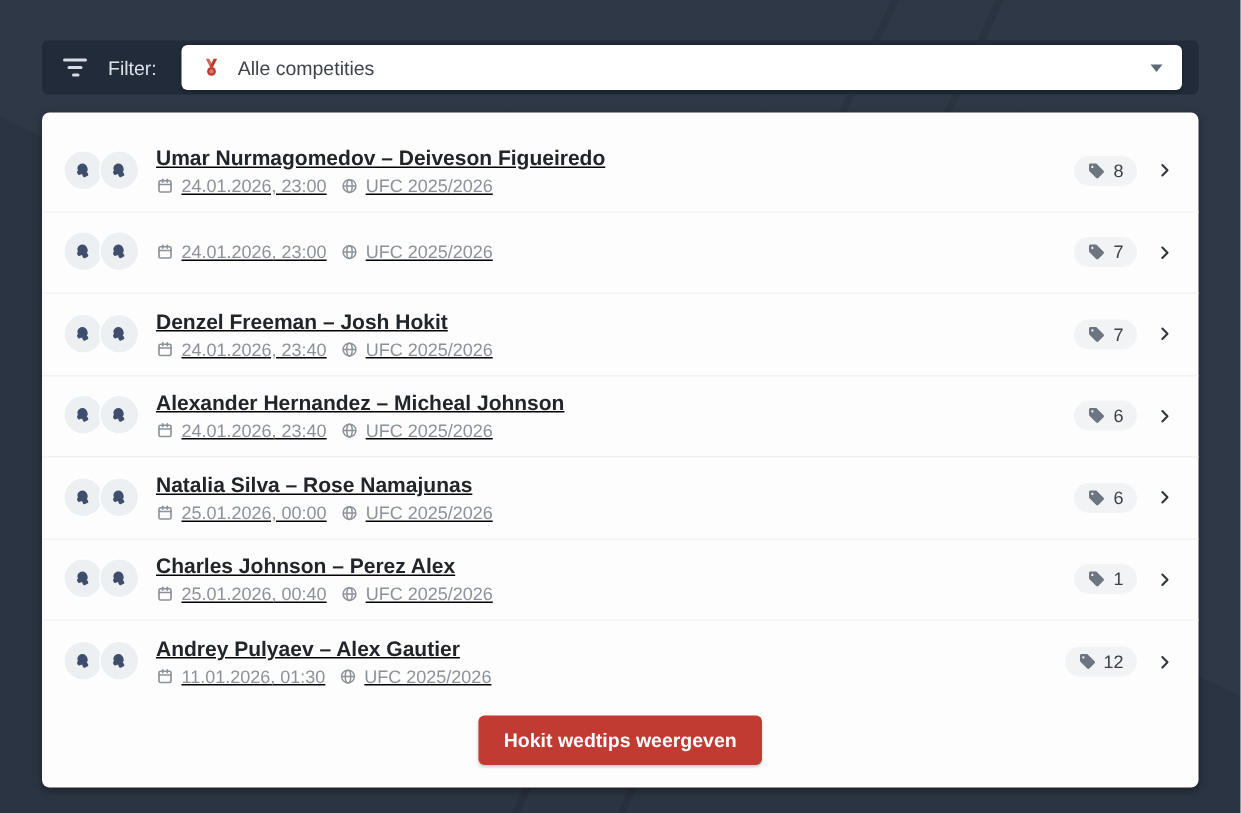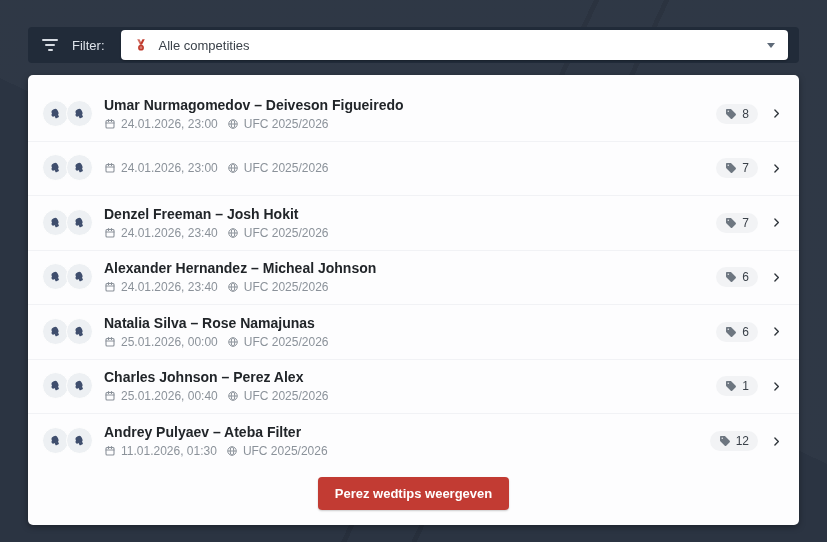--- a/index.html
+++ b/index.html
@@ -53,21 +53,21 @@
   .match-row:not(:last-child){ border-bottom:1px solid #f1f2f5; }
 
   .avatars { position:relative; width:52px; height:28px; margin-right:10px; flex:none; }
   .avatar {
     position:absolute; top:0; width:27px; height:27px; border-radius:50%;
     background:#edf0f3; border:1px solid #fff;
     display:flex; align-items:center; justify-content:center;
   }
   .avatar.a1 { left:0; } .avatar.a2 { left:24px; }
 
-  .match-info { flex:1; min-width:0; }
+  .match-info { flex:1; min-width:0;text-decoration:underline; }
   .match-title { font-size:14px; font-weight:bold; color:var(--title_text,#212529); margin-bottom:4px; }
   .match-meta { display:flex; align-items:center; font-size:12px; color:var(--meta_text,#8b929a); }
   .match-meta .mi { margin-right:5px; }
   .match-meta .comp-icon { margin-left:9px; }
 
   .row-right { display:flex; align-items:center; gap:13px; flex:none; }
   .tips-badge {
     display:flex; align-items:center; gap:5px; background:#f2f3f5;
     border-radius:10px; padding:3px 9px; font-size:12px; color:#3a4149;
   }
@@ -436,21 +436,21 @@
         <svg class="icon-svg" width="13" height="13" viewBox="0 0 24 24">
           <g fill="#3f4e6d" transform="rotate(-25 12 12)">
             <rect x="6" y="3.5" width="12" height="13" rx="5.5"></rect>
             <rect x="8.5" y="15.5" width="7" height="5" rx="1.5"></rect>
             <circle cx="6.8" cy="12.5" r="3"></circle>
           </g>
         </svg>
       </span>
     </div>
     <div class="match-info">
-      <div class="match-title">Andrey Pulyaev – Ateba Filter</div>
+      <div class="match-title">Andrey Pulyaev – Alex Gautier</div>
       <div class="match-meta">
         <svg class="icon-svg mi" width="12" height="12" viewBox="0 0 24 24" fill="none" stroke="#8b929a" stroke-width="2.2" stroke-linecap="round">
           <rect x="4" y="5" width="16" height="15" rx="2"></rect>
           <line x1="4" y1="10" x2="20" y2="10"></line>
           <line x1="9" y1="3" x2="9" y2="7"></line>
           <line x1="15" y1="3" x2="15" y2="7"></line>
         </svg>
         <span>11.01.2026, 01:30</span>
         <svg class="icon-svg mi comp-icon" width="12" height="12" viewBox="0 0 24 24" fill="none" stroke="#8b929a" stroke-width="2">
           <circle cx="12" cy="12" r="8.5"></circle>
@@ -467,17 +467,17 @@
         </svg>
         <span>12</span>
       </span>
       <svg class="icon-svg" width="11" height="11" viewBox="0 0 24 24" fill="none" stroke="#2f353b" stroke-width="3" stroke-linecap="round" stroke-linejoin="round">
         <polyline points="8.5 4.5 16 12 8.5 19.5"></polyline>
       </svg>
     </div>
   </div>
 </div>
     <div class="footer">
-      <button class="show-all-btn">Perez wedtips weergeven</button>
+      <button class="show-all-btn">Hokit wedtips weergeven</button>
     </div>
   </div>
 
 </div>
 
 </body></html>

